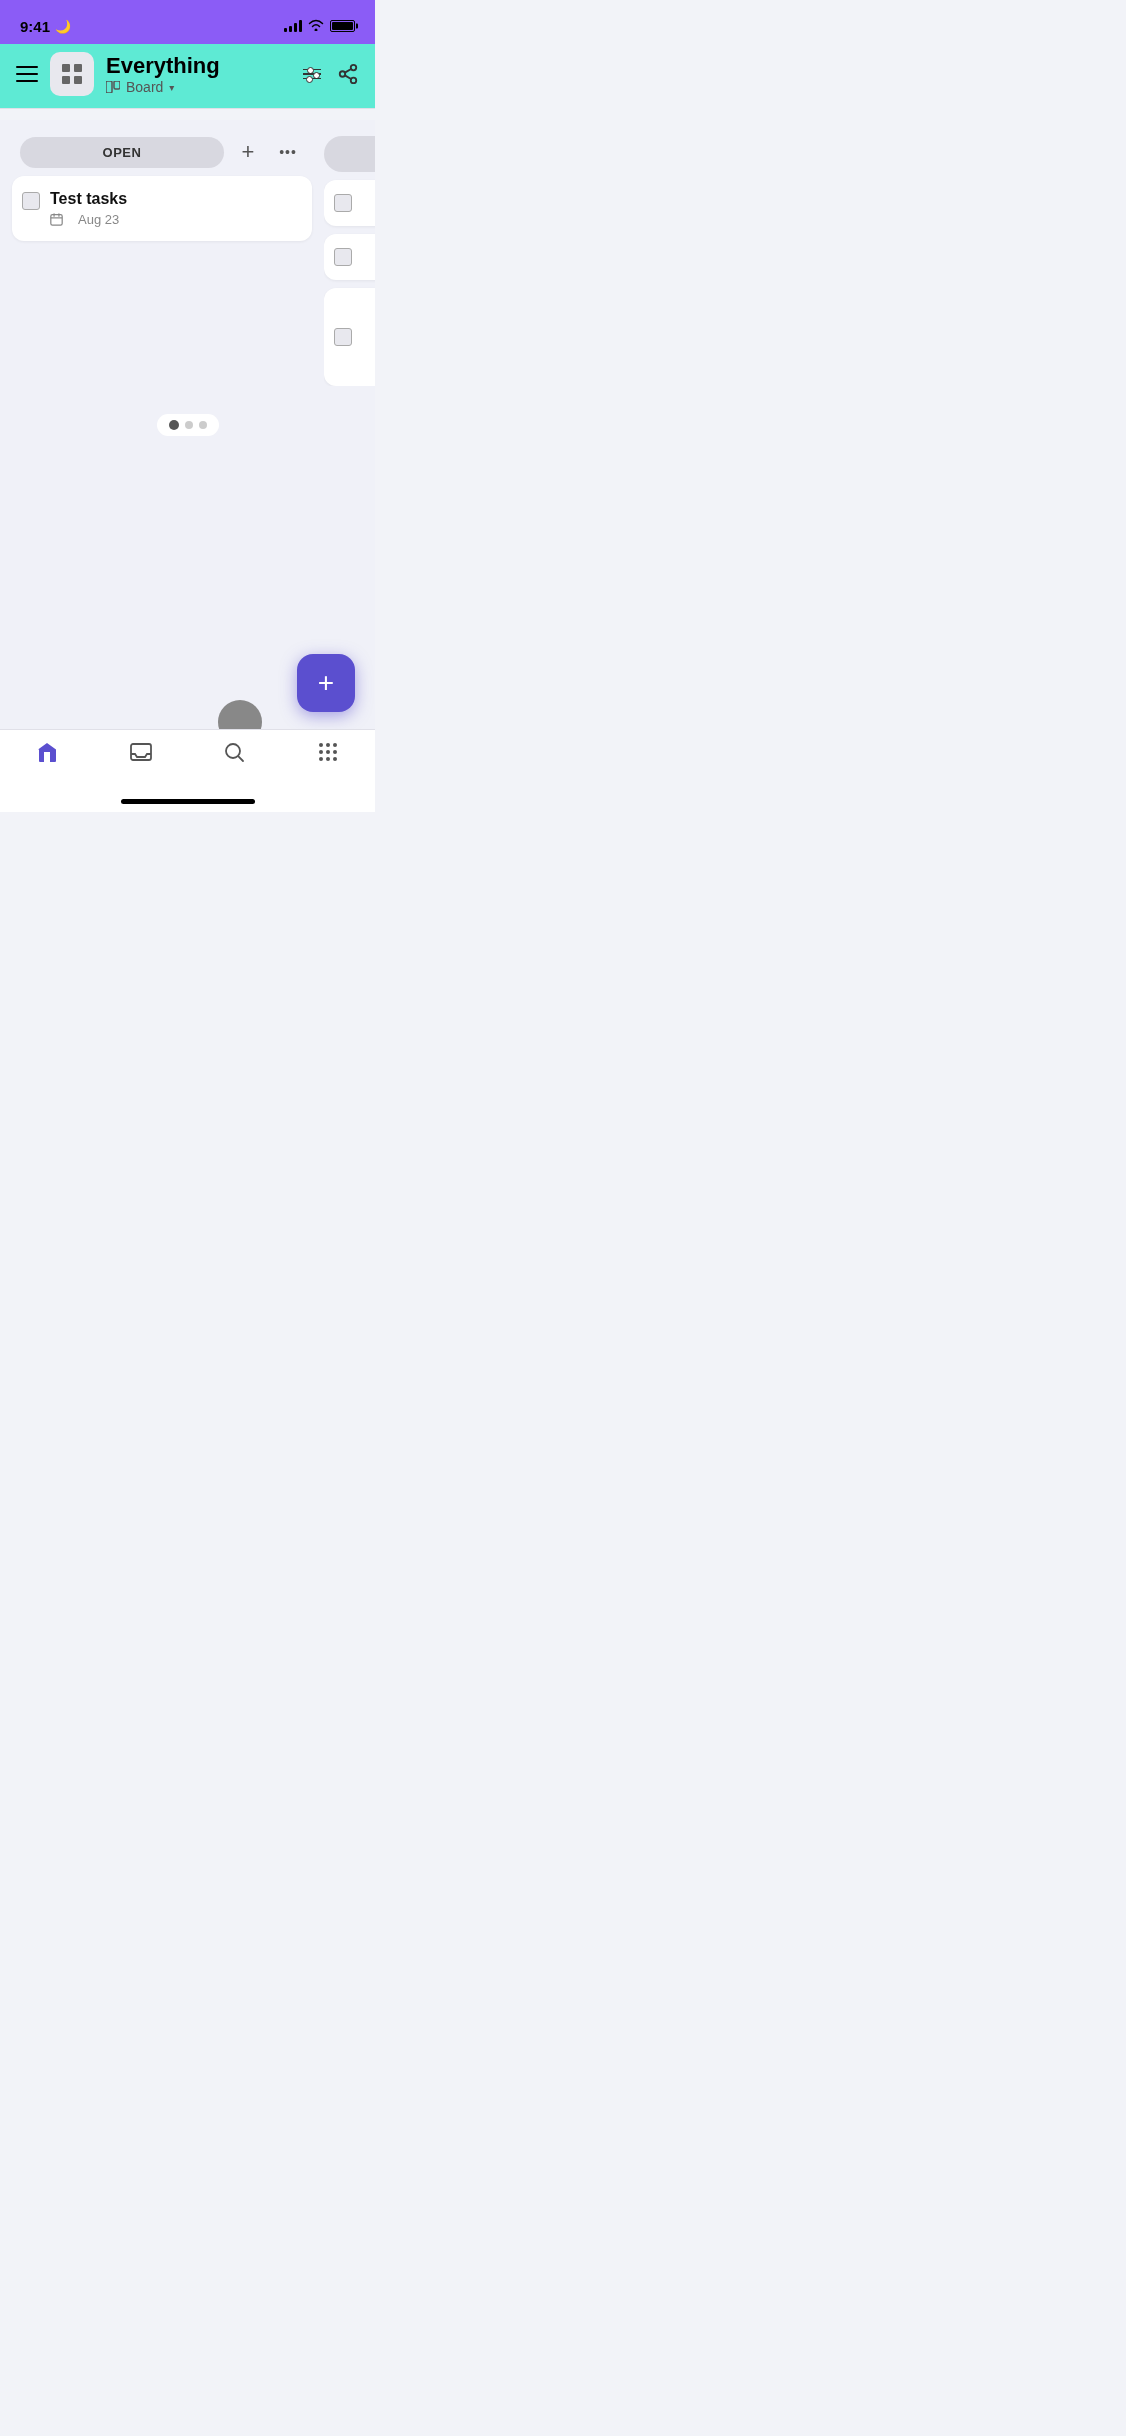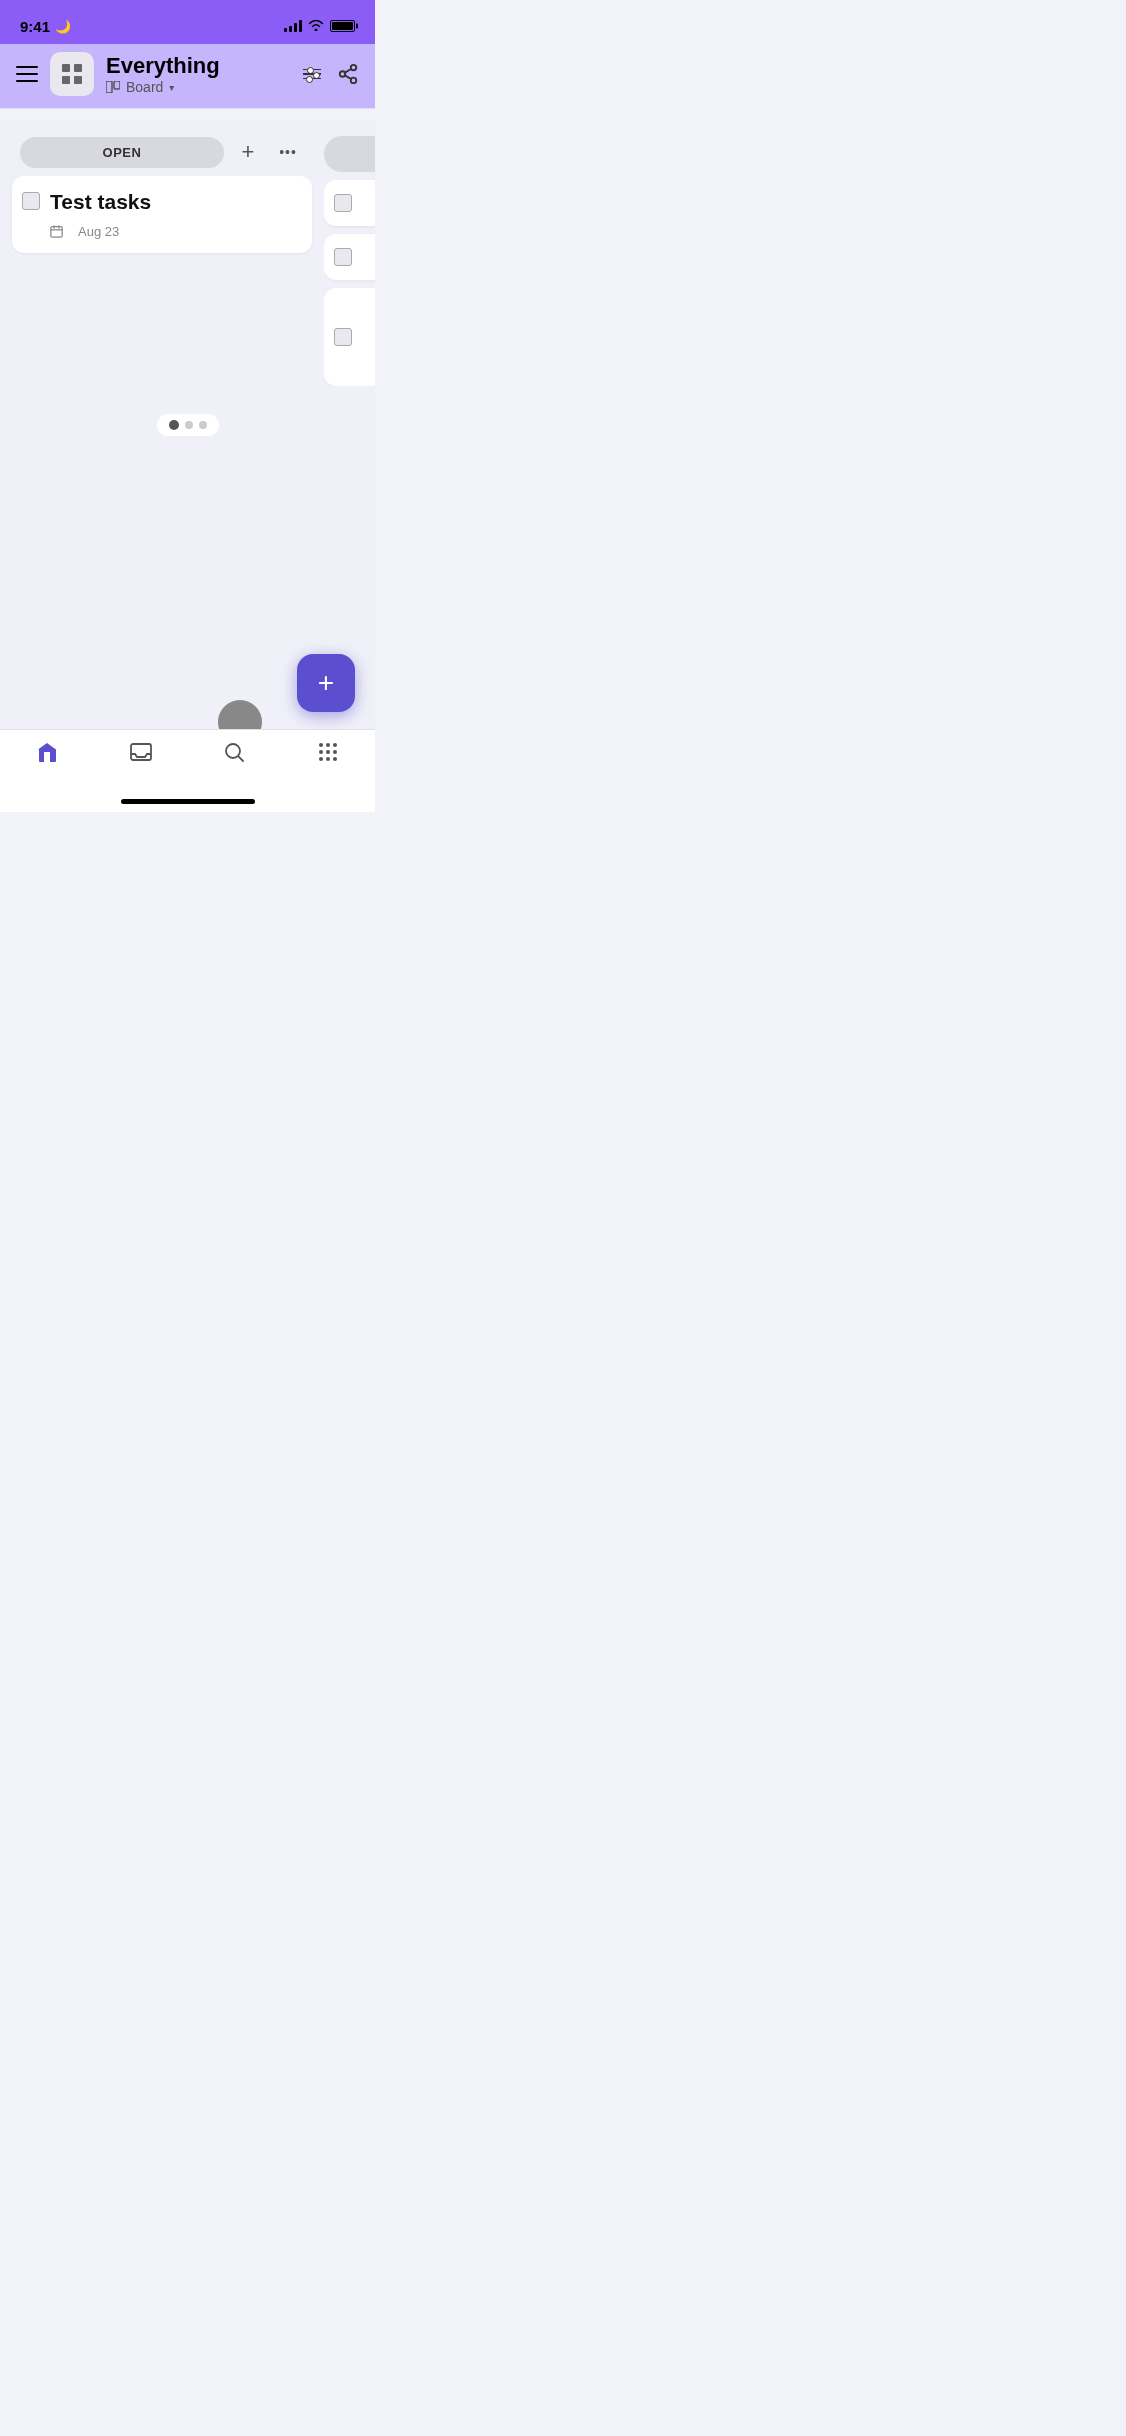--- a/index.html
+++ b/index.html
@@ -86,21 +86,21 @@
 
     .battery-fill {
       width: 100%;
       height: 100%;
       background: #000;
       border-radius: 1px;
     }
 
     
     .header {
-      background: #c4b5fd;
+      background: #5eead4;
       padding: 8px 16px 12px;
       display: flex;
       align-items: center;
       justify-content: space-between;
     }
 
     .header-left {
       display: flex;
       align-items: center;
       gap: 12px;
@@ -248,24 +248,24 @@
       flex-shrink: 0;
       margin-top: 2px;
       cursor: pointer;
     }
 
     .task-info {
       flex: 1;
     }
 
     .task-title {
-      font-size: 21px;
+      font-size: 16px;
       font-weight: 600;
       color: #111;
-      margin-bottom: 10px;
+      margin-bottom: 4px;
     }
 
     .task-date {
       display: flex;
       align-items: center;
       gap: 15px;
       color: #888;
       font-size: 13px;
     }
 

